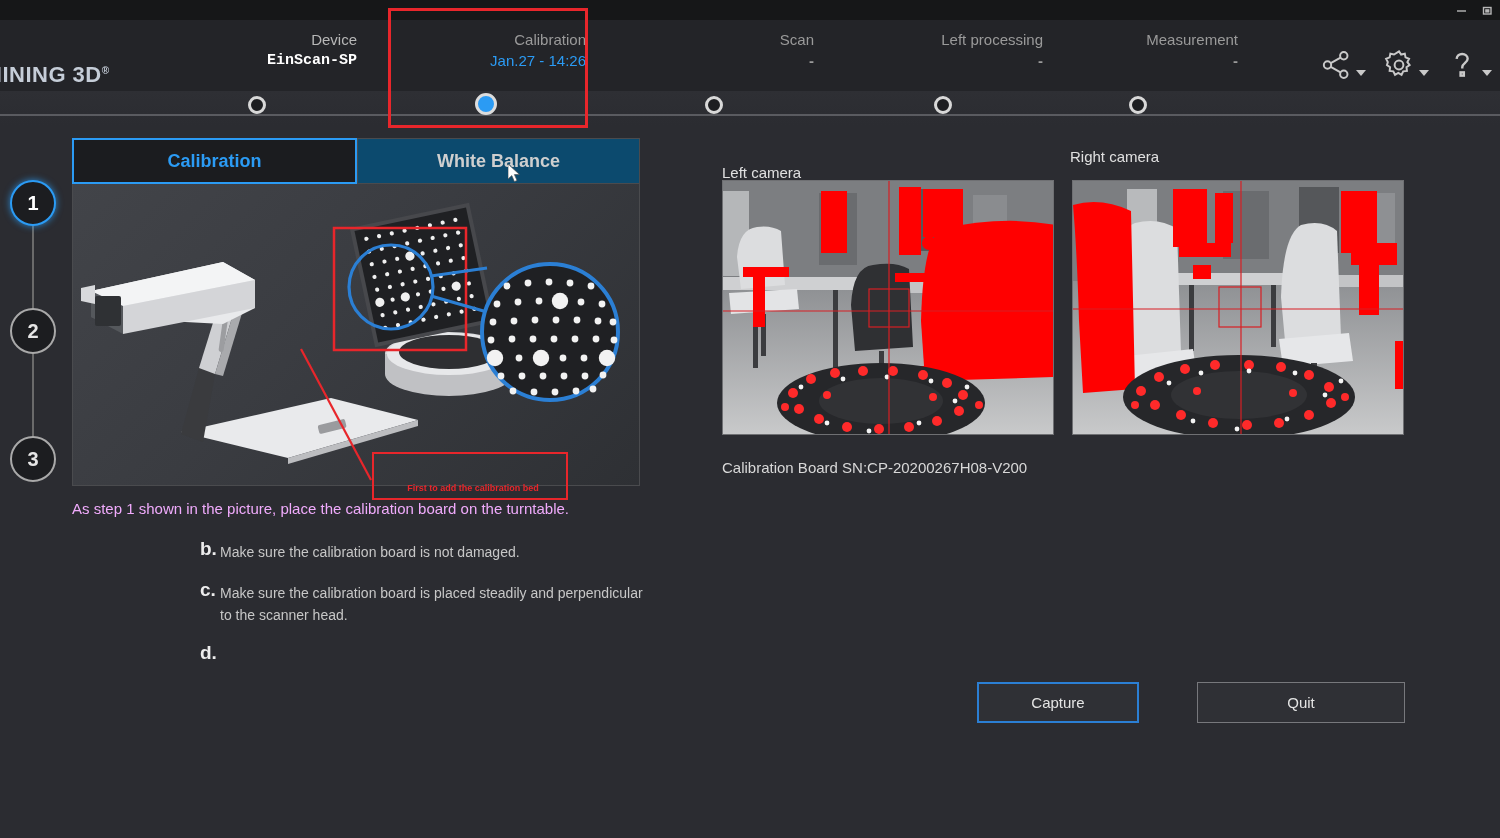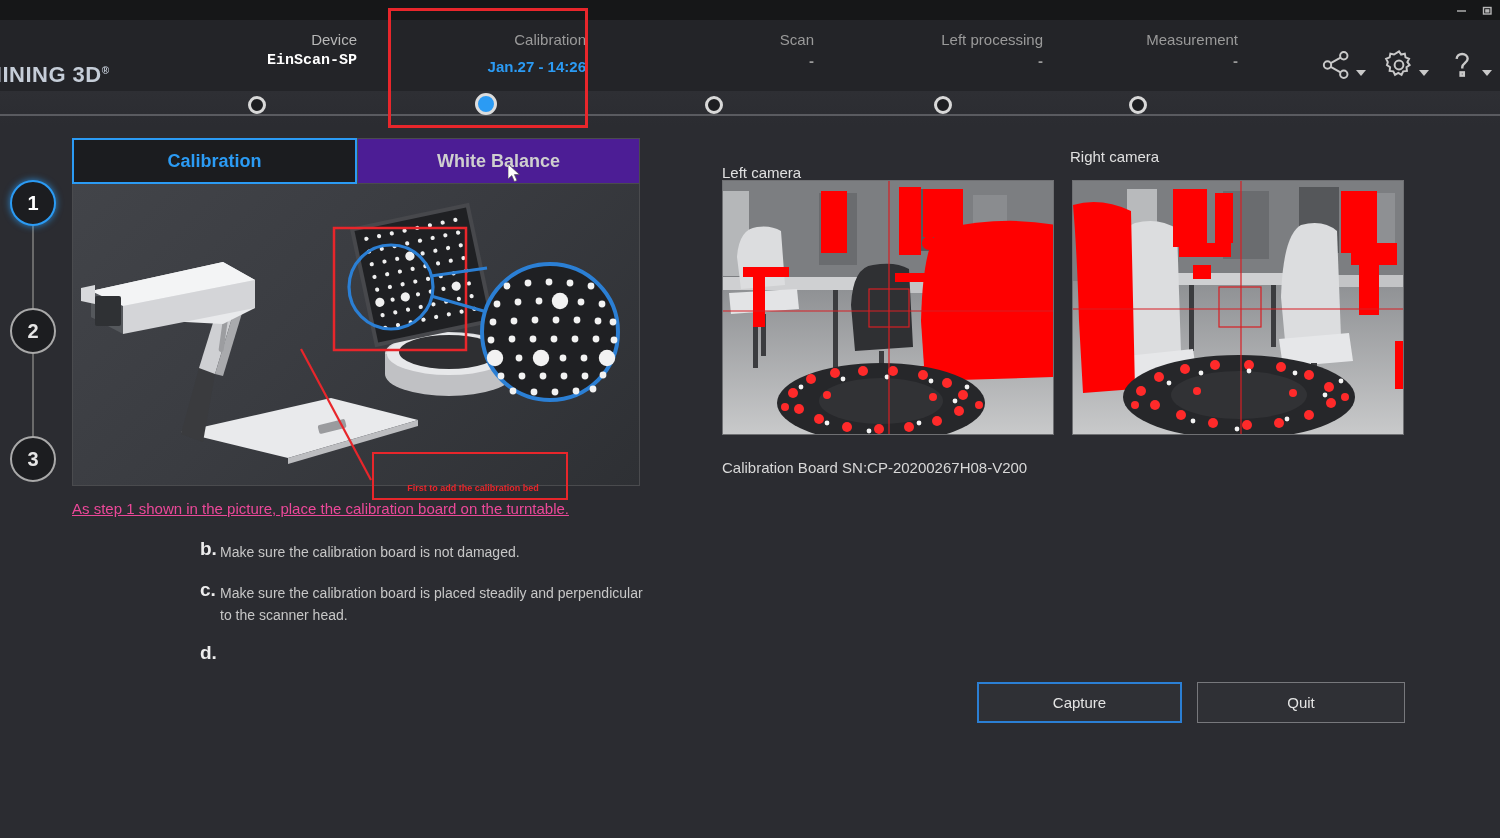--- a/index.html
+++ b/index.html
@@ -44,21 +44,21 @@
     position: absolute; left: 0; top: 0; width: 1500px; height: 105px;
   }
   .step {
     position: absolute; top: 10px; width: 200px;
     text-align: right;
   }
   .step-title { font-size: 15px; color: #9a9a9a; line-height: 20px; }
   .step-sub   { font-size: 15px; color: #9a9a9a; line-height: 22px; font-weight: bold;}
   .step.done .step-title { color: #b7b7b7; }
   .step.done .step-sub   { color: #ffffff; font-weight: bold; font-family: Liberation Mono, monospace; }
-  .step.active .step-sub { color: #2b9bf4; font-weight: bold; margin-top: 6px; }
+  .step.active .step-sub { color: #2b9bf4; font-weight: normal; }
   .step-dot {
     position: absolute; left: 50%; top: 66px; transform: translateX(-50%);
     width: 18px; height: 18px; border-radius: 50%;
     background: #1d1e21; border: 3px solid #d8d8d8;
   }
   .step.active .step-dot {
     width: 22px; height: 22px; top: 63px;
     background: #2b9bf4; border: 3px solid #dcdcdc;
   }
   .step-highlight {
@@ -98,21 +98,21 @@
   }
 
   
   .tabs {
     position: absolute; left: 72px; top: 138px; width: 568px; height: 46px;
     display: flex;
   }
   .tab {
     flex: 1; display: flex; align-items: center; justify-content: center;
     font-size: 18px; font-weight: bold;
-    background: #4c1d95; color: #cfcfcf;
+    background: #0c4a6e; color: #cfcfcf;
     border: 1px solid #4a4b4e;
   }
   .tab.active {
     color: #2b9bf4; border: 2px solid #2b9bf4; background: #1b1c1f;
   }
 
   
   .illus {
     position: absolute; left: 72px; top: 184px; width: 568px; height: 302px;
     background: linear-gradient(135deg,#424449 0%,#3a3c41 45%,#2e3034 100%);
@@ -127,21 +127,21 @@
     position: absolute; left: 378px; top: 483px; width: 190px;
     text-align: center; font-size: 9px; color: #e8262b; font-weight: bold;
     white-space: nowrap;
   }
 
   
   .instr {
     position: absolute; left: 72px; top: 498px; width: 580px;
   }
   .instr-lead {
-    font-size: 15px; color: #ec4899; line-height: 22px; margin-bottom: 18px; text-decoration: underline;
+    font-size: 15px; color: #f0abfc; line-height: 22px; margin-bottom: 18px;
   }
   .attn-row { display: flex; margin-bottom: 16px; }
   .attn-label {
     font-size: 21px; font-weight: bold; color: #ededed;
     white-space: nowrap; line-height: 22px;
   }
   .attn-letter {
     width: 42px; flex: none; text-align: left; padding-left: 22px;
     font-size: 19px; font-weight: bold; color: #ededed; line-height: 22px;
   }
@@ -162,21 +162,21 @@
     position: absolute; left: 722px; top: 452px;
     font-size: 15px; color: #d8d8d8; margin-top: 7px;
   }
 
   
   .btn {
     position: absolute; top: 682px; height: 41px;
     display: flex; align-items: center; justify-content: center;
     font-size: 15px; color: #e4e4e4; background: #2f3035;
   }
-  .btn.primary { left: 977px; width: 205px; border: 2px solid #2b7fd4; }
+  .btn.primary { left: 977px; width: 162px; border: 2px solid #2b7fd4; }
   .btn.secondary { left: 1197px; width: 208px; border: 1px solid #77787c; }
 
   
   .cursor { position: absolute; left: 508px; top: 164px; }
 </style>
 </head>
 <body>
 
 <div class="titlebar">
   <div class="win-btn">

